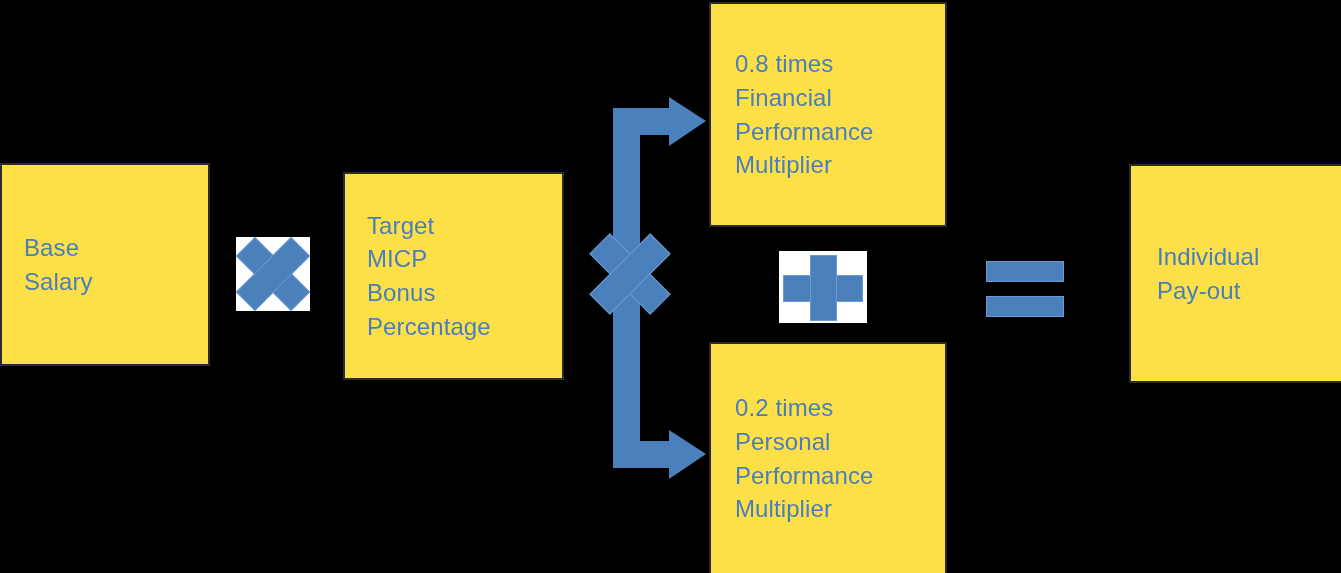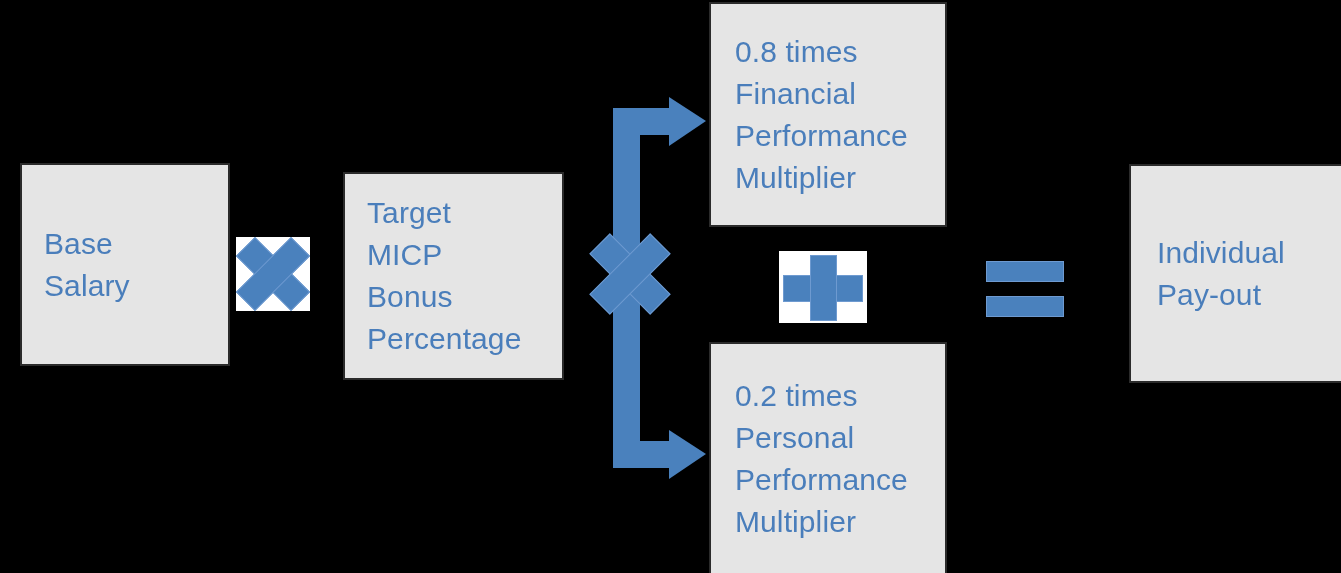--- a/index.html
+++ b/index.html
@@ -12,36 +12,36 @@
     width: 1341px;
     height: 573px;
     background: #000000;
     overflow: hidden;
     font-family: "Liberation Sans", sans-serif;
   }
 
   
   .box {
     position: absolute;
-    background: #e5e5e5;
+    background: #fde047;
     border: 2px solid #2B2B2B;
     box-sizing: border-box;
     color: #4A7EBB;
-    font-size: 30px;
+    font-size: 24px;
     line-height: 1.40;
     letter-spacing: 0.1px;
     padding-left: 22px;
     padding-right: 10px;
     display: flex;
     flex-direction: column;
     justify-content: center;
     white-space: pre-line;
   }
 
-  #box-base-salary      { left: 0px;    top: 163px; width: 210px; height: 203px; margin-left: 20px; }
+  #box-base-salary      { left: 0px;    top: 163px; width: 210px; height: 203px; }
   #box-target-micp      { left: 343px;  top: 172px; width: 221px; height: 208px; }
   #box-financial-mult   { left: 709px;  top: 2px;   width: 238px; height: 225px; padding-left: 24px; }
   #box-personal-mult    { left: 709px;  top: 342px; width: 238px; height: 233px; padding-left: 24px; }
   #box-individual-payout{ left: 1129px; top: 164px; width: 216px; height: 219px; padding-left: 26px; }
 
   
   .op-times-tile {
     position: absolute;
     background: #FFFFFF;
   }

